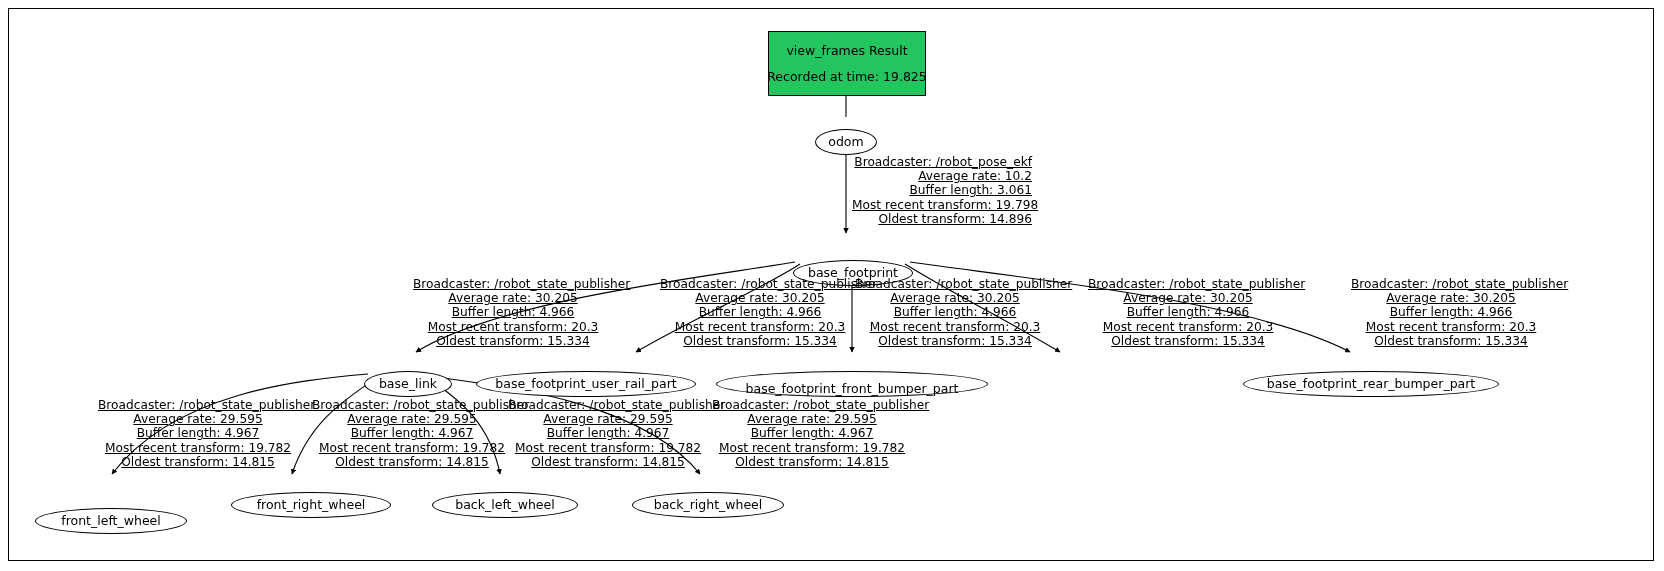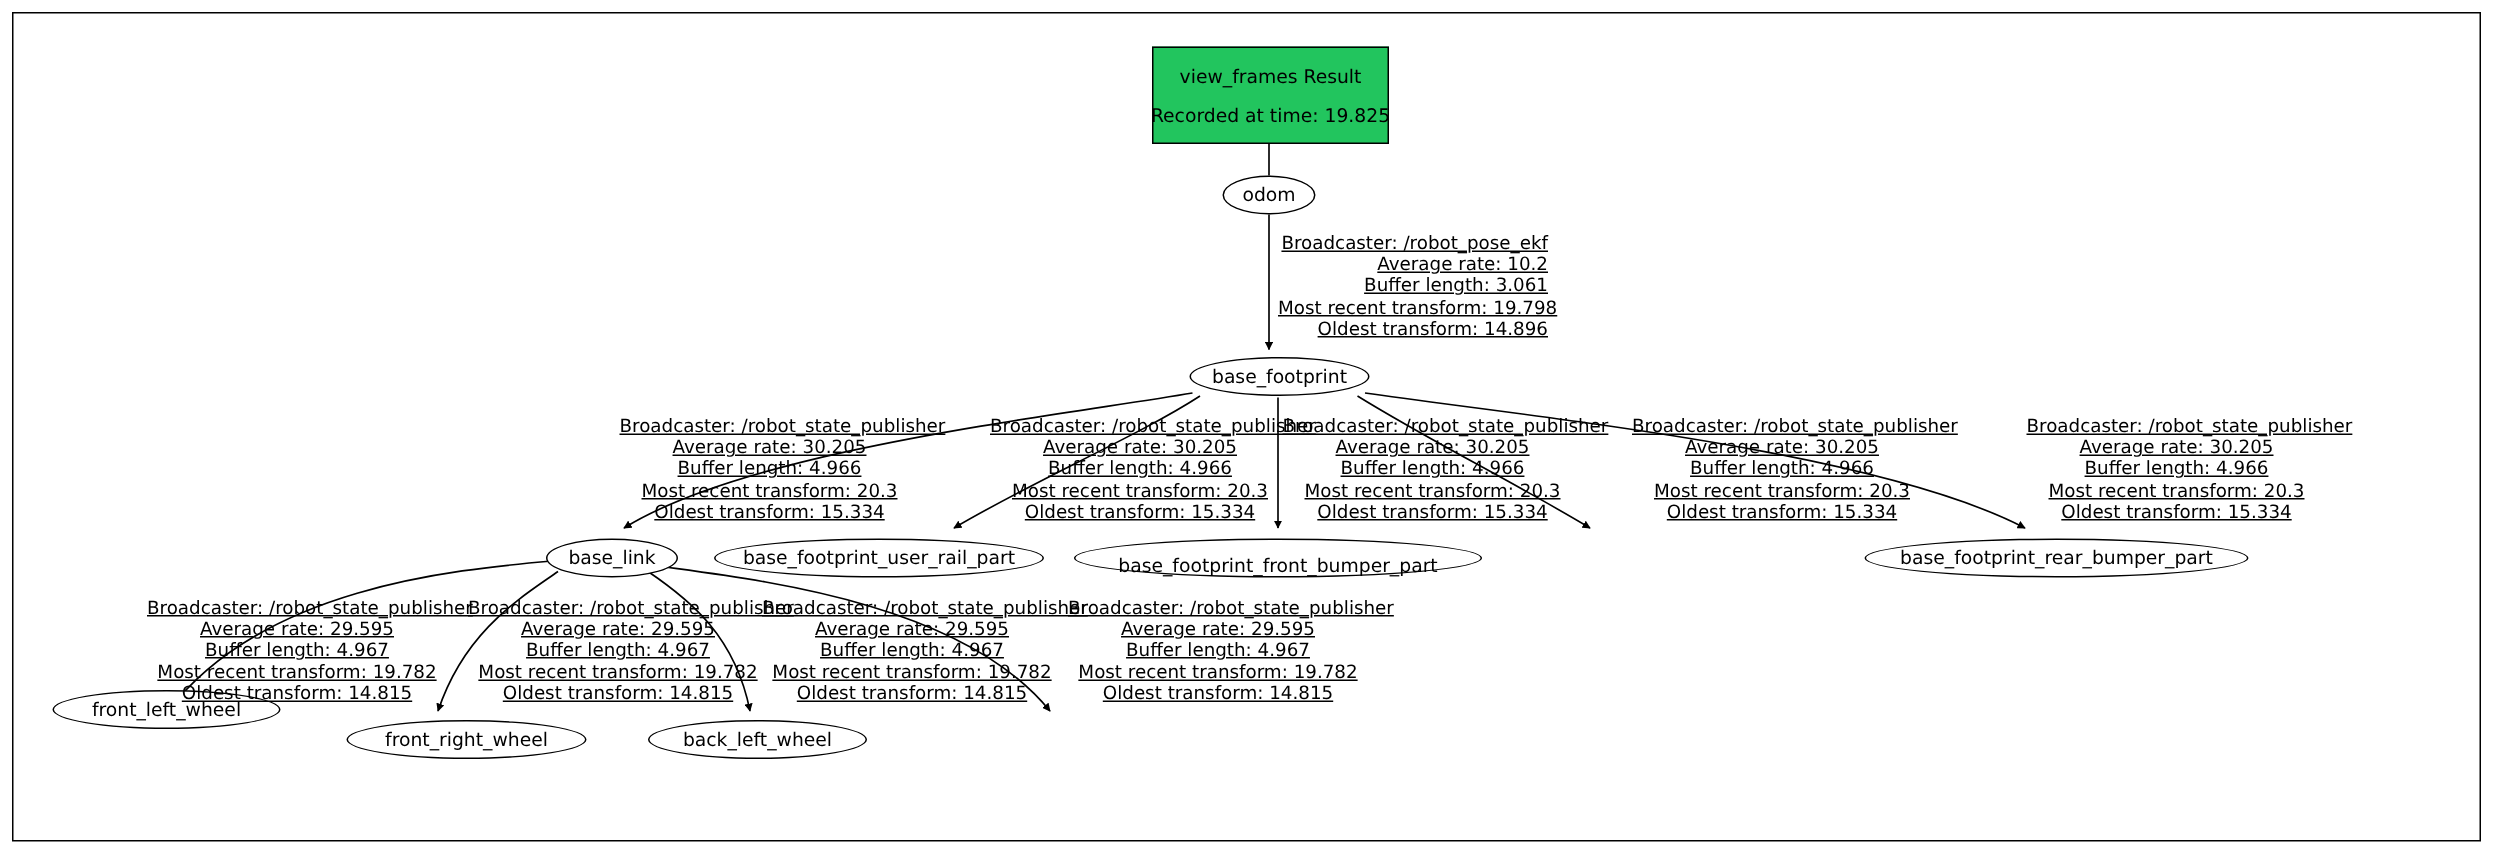--- a/index.html
+++ b/index.html
@@ -39,20 +39,21 @@
     position: absolute;
     box-sizing: border-box;
     display: flex;
     align-items: center;
     justify-content: center;
     font-size: 12.5px;
     line-height: 1.1;
     white-space: nowrap;
     color: #000000;
     background: #ffffff;
+    margin-top: 12px;
   }
   .node.ellipse {
     border: 1.1px solid #000000;
     border-radius: 50%;
   }
   .result-box {
     position: absolute;
     box-sizing: border-box;
     border: 1.6px solid #000000;
     background: #22c55e;
@@ -118,53 +119,56 @@
 
   <div class="result-box" style="left:768px; top:31px; width:158px; height:65px;">
     <div class="line">view_frames Result</div>
     <div class="line">Recorded at time: 19.825</div>
   </div>
 
   <div class="node ellipse" style="left:815px; top:117px; width:62px; height:26px;">
     <span>odom</span>
   </div>
 
-  <div class="node ellipse" style="left:793px; top:238px; width:120px; height:26px;">
+  <div class="node ellipse" style="left:793px; top:248px; width:120px; height:26px;">
     <span>base_footprint</span>
   </div>
 
   <div class="node ellipse" style="left:364px; top:359px; width:88px; height:26px;">
     <span>base_link</span>
   </div>
 
   <div class="node ellipse" style="left:476px; top:359px; width:220px; height:26px;">
     <span>base_footprint_user_rail_part</span>
   </div>
 
   <div class="node ellipse" style="left:716px; top:359px; width:272px; height:26px;align-items:flex-end;">
     <span>base_footprint_front_bumper_part</span>
   </div>
 
 
   <div class="node ellipse" style="left:1243px; top:359px; width:256px; height:26px;">
     <span>base_footprint_rear_bumper_part</span>
   </div>
 
-  <div class="node ellipse" style="left:35px; top:460px; width:152px; height:26px;">
+  <div class="node ellipse" style="left:35px; top:496px; width:152px; height:26px;">
     <span>front_left_wheel</span>
   </div>
 
   <div class="node ellipse" style="left:231px; top:480px; width:160px; height:26px;">
     <span>front_right_wheel</span>
   </div>
 
   <div class="node ellipse" style="left:432px; top:480px; width:146px; height:26px;">
     <span>back_left_wheel</span>
   </div>
 
+  <div class="node ellipse" style="left:632px; top:480px; width:152px; height:26px;">
+    <span>back_right_wheel</span>
+  </div>
 
   <div class="edge-label" style="left:852px; top:155px; text-align:right; width:180px;">
     <span class="lbl-line">Broadcaster: /robot_pose_ekf</span>
     <span class="lbl-line">Average rate: 10.2</span>
     <span class="lbl-line">Buffer length: 3.061</span>
     <span class="lbl-line">Most recent transform: 19.798</span>
     <span class="lbl-line">Oldest transform: 14.896</span>
   </div>
 
   <div class="edge-label" style="left:413px; top:277px; width:200px;">

